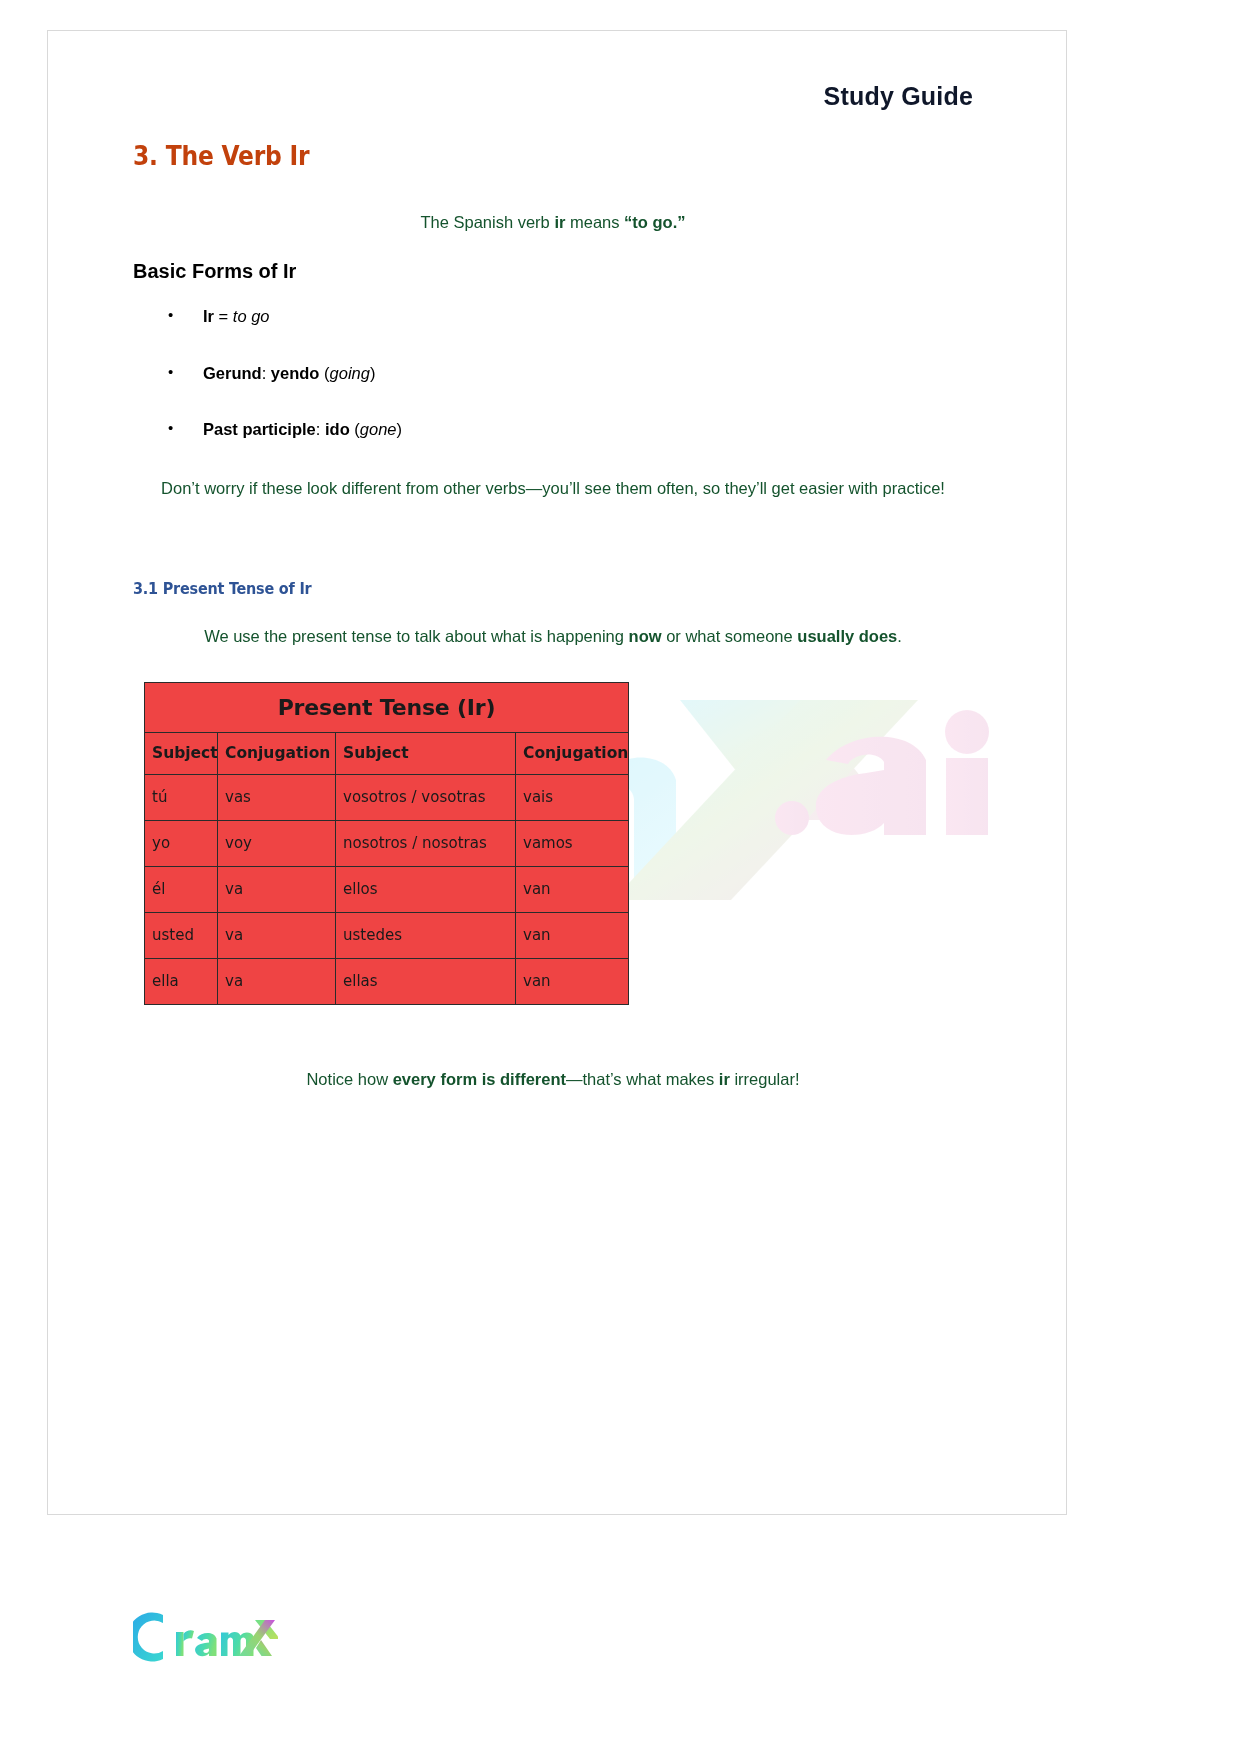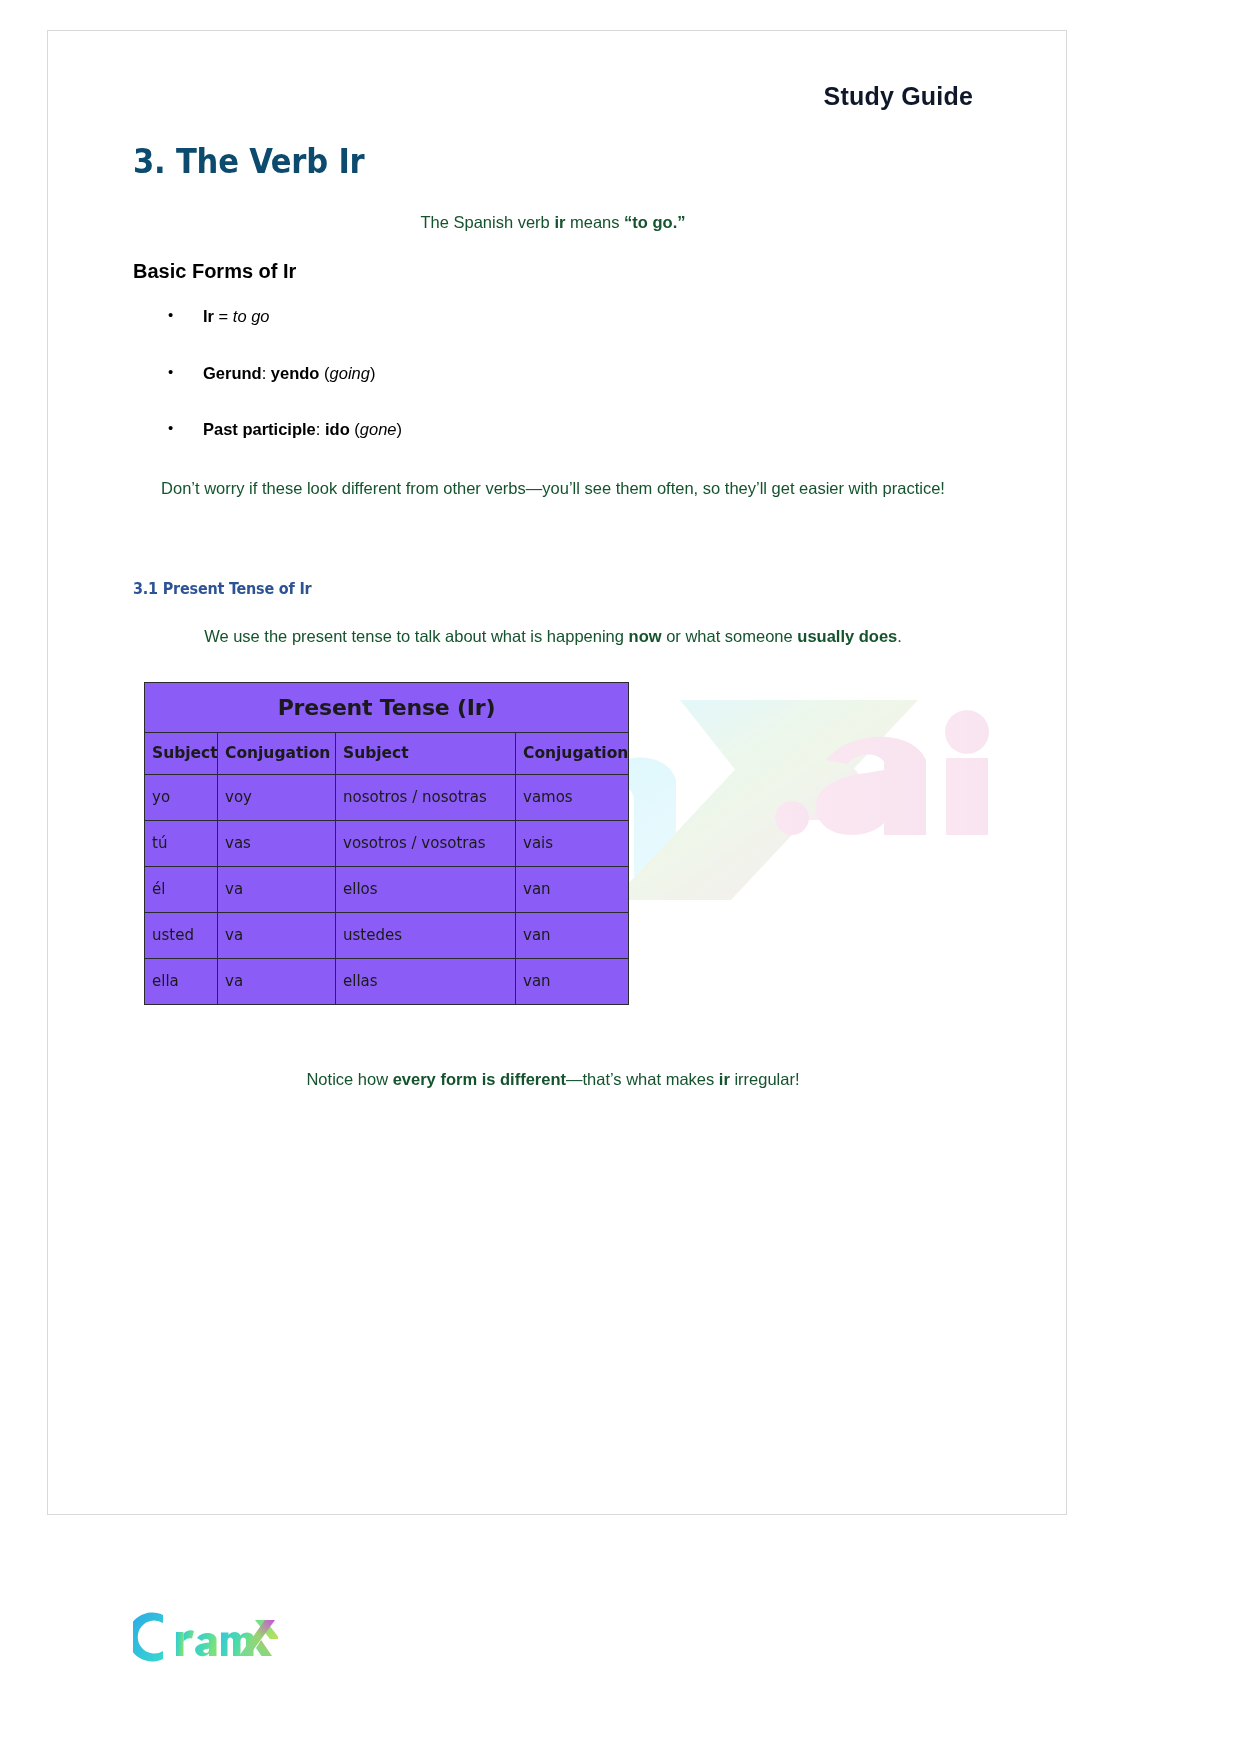--- a/index.html
+++ b/index.html
@@ -60,25 +60,25 @@
     font-weight: bold;
     color: #0f172a;
     letter-spacing: 0.2px;
     margin-top: 22px;
     margin-right: 0px;
     margin-bottom: 30px;
   }
 
   h1.section-heading {
     font-family: "DejaVu Sans Condensed", "Liberation Sans Narrow", "Liberation Sans", sans-serif;
-    font-size: 34px;
+    font-size: 26px;
     font-weight: 600;
-    color: #0c4a6e;
+    color: #c2410c;
     letter-spacing: -0.2px;
-    margin-bottom: 25px;
+    margin-bottom: 35px;
   }
 
   h2.subsection-heading {
     font-family: "DejaVu Sans Condensed", "Liberation Sans Narrow", "Liberation Sans", sans-serif;
     font-size: 16px;
     font-weight: 700;
     color: #2e5395;
     letter-spacing: -0.2px;
     margin-top: 74px;
     margin-bottom: 22px;
@@ -146,21 +146,21 @@
   }
 
   table.conj-table td,
   table.conj-table th {
     border: 1.5px solid #2b2b2b;
     padding: 8px 7px;
     font-size: 15px;
     color: #1a1a1a;
     text-align: left;
     vertical-align: middle;
-    background: #8b5cf6;
+    background: #ef4444;
     height: 46px;
     overflow: hidden;
     white-space: nowrap;
     margin-left: 10px;
   }
 
   table.conj-table .tbl-title {
     text-align: center;
     font-size: 22px;
     font-weight: bold;
@@ -278,30 +278,30 @@
           </tr>
           <tr>
             <th>Subject</th>
             <th>Conjugation</th>
             <th>Subject</th>
             <th>Conjugation</th>
           </tr>
         </thead>
         <tbody>
           <tr>
+            <td>tú</td>
+            <td>vas</td>
+            <td>vosotros / vosotras</td>
+            <td>vais</td>
+          </tr>
+          <tr>
             <td>yo</td>
             <td>voy</td>
             <td>nosotros / nosotras</td>
             <td>vamos</td>
-          </tr>
-          <tr>
-            <td>tú</td>
-            <td>vas</td>
-            <td>vosotros / vosotras</td>
-            <td>vais</td>
           </tr>
           <tr>
             <td>él</td>
             <td>va</td>
             <td>ellos</td>
             <td>van</td>
           </tr>
           <tr>
             <td>usted</td>
             <td>va</td>

